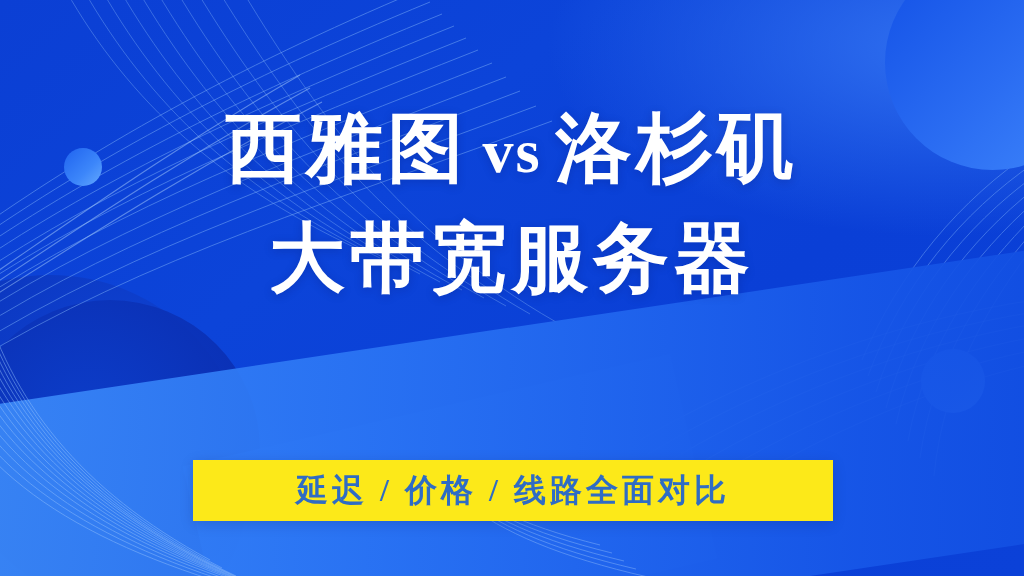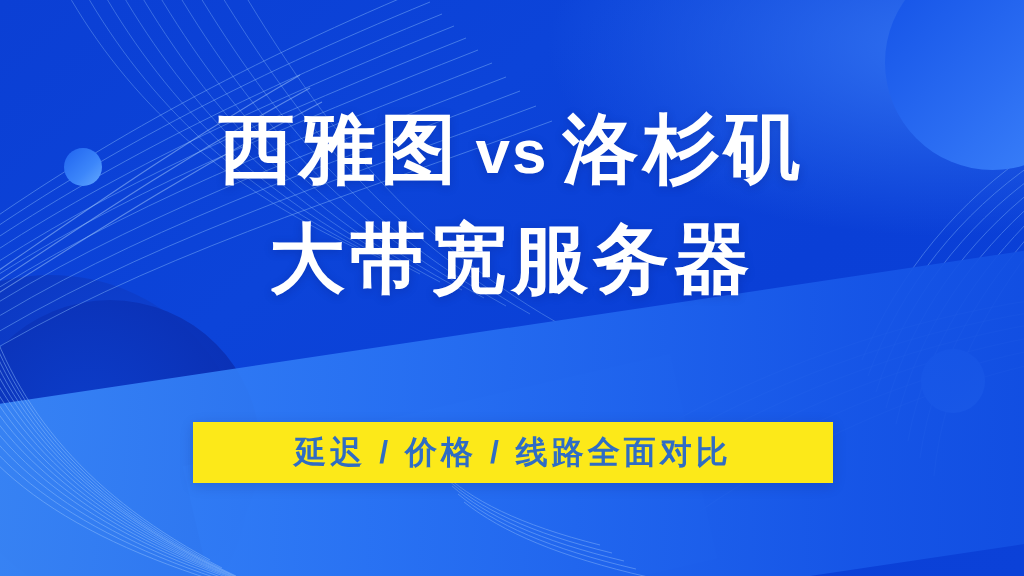--- a/index.html
+++ b/index.html
@@ -5,21 +5,21 @@
   html, body {
     margin: 0;
     padding: 0;
     background: #0c2b9e;
   }
   #poster {
     position: relative;
     width: 1024px;
     height: 576px;
     overflow: hidden;
-    font-family: Liberation Sans, sans-serif;
+    font-family: Liberation Serif, serif;
     background: #0c44d9;
   }
 
   
   .bg-base {
     position: absolute;
     inset: 0;
     background:
       radial-gradient(ellipse 70% 60% at 92% 8%,  #2f6ff0 0%, rgba(47,111,240,0) 55%),
       radial-gradient(ellipse 60% 55% at 4% 96%, #2b7ef2 0%, rgba(43,126,242,0) 58%),
@@ -138,21 +138,21 @@
     padding: 0 14px;
     vertical-align: 2px;
   }
   .title-line-2 {
     margin-top: 20px;
   }
 
   .ribbon {
     position: absolute;
     left: 193px;
-    top: 422px;
+    top: 460px;
     width: 640px;
     height: 61px;
     background: #FCE919;
     display: flex;
     align-items: center;
     justify-content: center;
     box-shadow: 0 3px 12px rgba(0,20,90,.18);
   }
   .ribbon-text {
     color: #2f6cc4;

